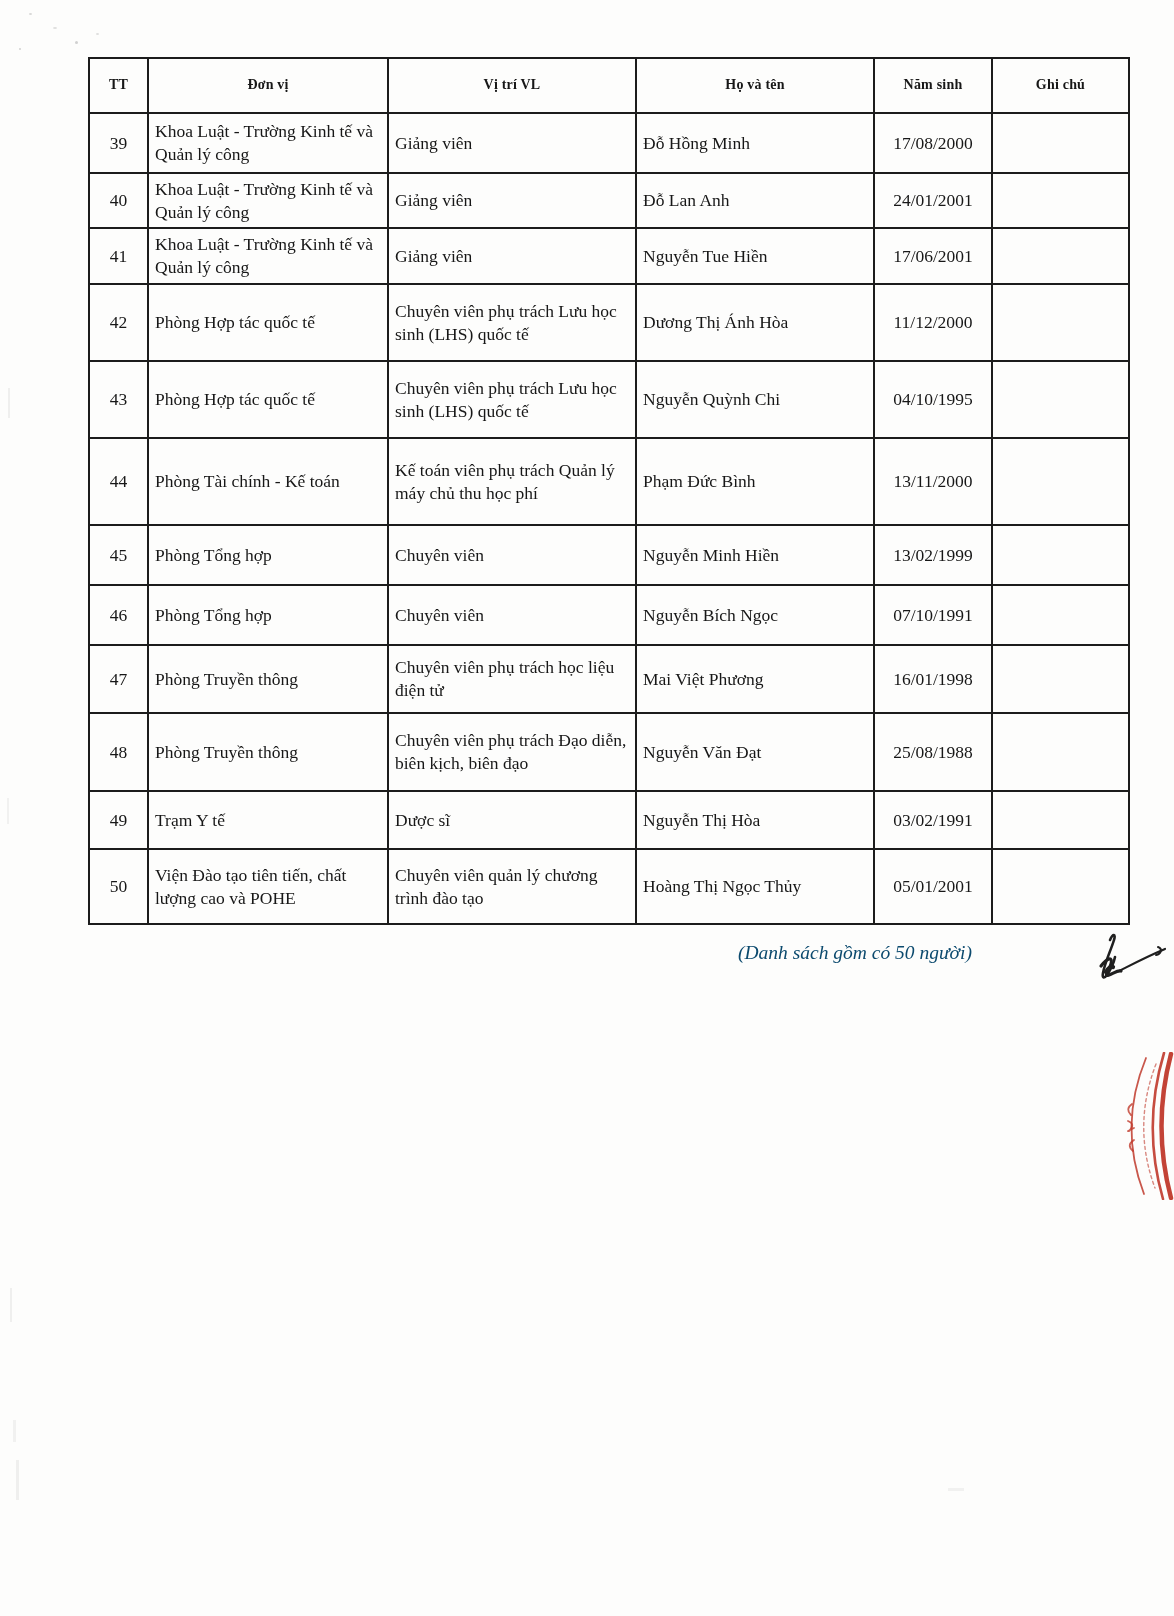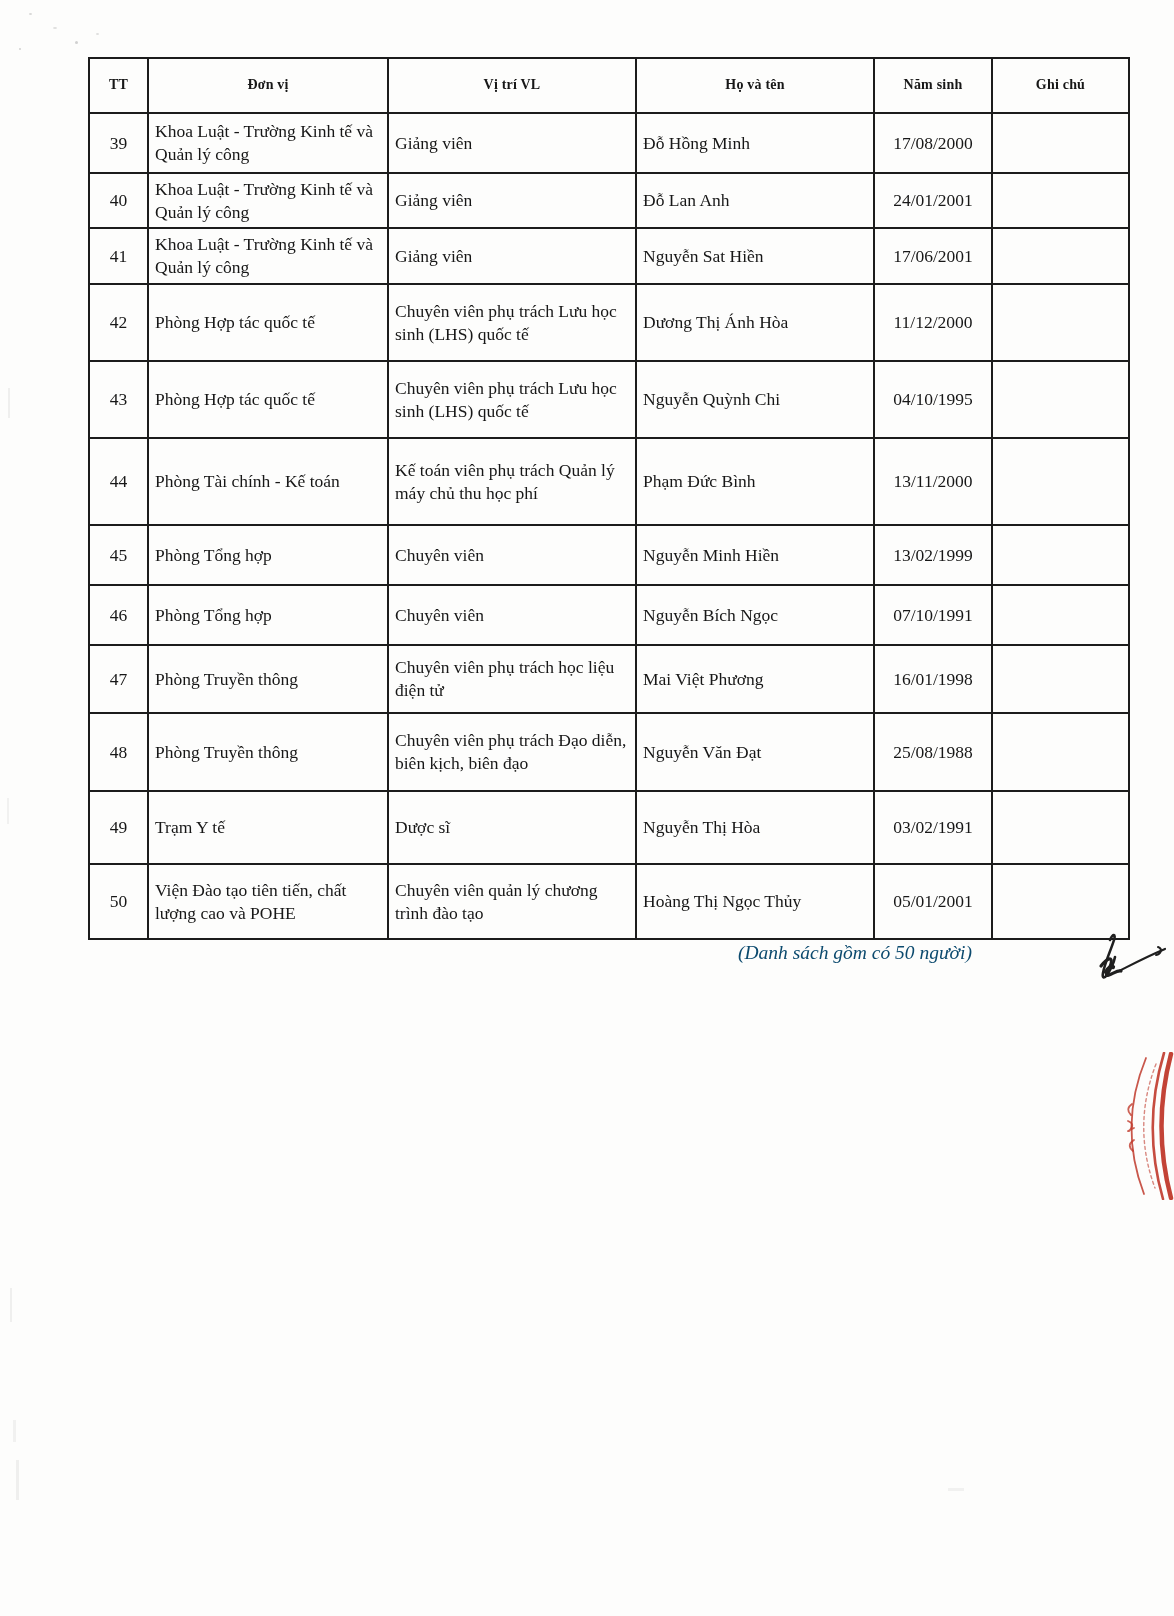--- a/index.html
+++ b/index.html
@@ -124,21 +124,21 @@
             <td class="c-left">Khoa Luật - Trường Kinh tế và Quản lý công</td>
             <td class="c-left">Giảng viên</td>
             <td class="c-left">Đỗ Lan Anh</td>
             <td class="c-date">24/01/2001</td>
             <td class="c-left"></td>
           </tr>
           <tr style="height: 56px;">
             <td class="c-tt">41</td>
             <td class="c-left">Khoa Luật - Trường Kinh tế và Quản lý công</td>
             <td class="c-left">Giảng viên</td>
-            <td class="c-left">Nguyễn Sat Hiền</td>
+            <td class="c-left">Nguyễn Tue Hiền</td>
             <td class="c-date">17/06/2001</td>
             <td class="c-left"></td>
           </tr>
           <tr style="height: 77px;">
             <td class="c-tt">42</td>
             <td class="c-left">Phòng Hợp tác quốc tế</td>
             <td class="c-left">Chuyên viên phụ trách Lưu học sinh (LHS) quốc tế</td>
             <td class="c-left">Dương Thị Ánh Hòa</td>
             <td class="c-date">11/12/2000</td>
             <td class="c-left"></td>
@@ -184,21 +184,21 @@
             <td class="c-left"></td>
           </tr>
           <tr style="height: 78px;">
             <td class="c-tt">48</td>
             <td class="c-left">Phòng Truyền thông</td>
             <td class="c-left">Chuyên viên phụ trách Đạo diễn, biên kịch, biên đạo</td>
             <td class="c-left">Nguyễn Văn Đạt</td>
             <td class="c-date">25/08/1988</td>
             <td class="c-left"></td>
           </tr>
-          <tr style="height: 73px;">
+          <tr style="height: 58px;">
             <td class="c-tt">49</td>
             <td class="c-left">Trạm Y tế</td>
             <td class="c-left">Dược sĩ</td>
             <td class="c-left">Nguyễn Thị Hòa</td>
             <td class="c-date">03/02/1991</td>
             <td class="c-left"></td>
           </tr>
           <tr style="height: 75px;">
             <td class="c-tt">50</td>
             <td class="c-left">Viện Đào tạo tiên tiến, chất lượng cao và POHE</td>

